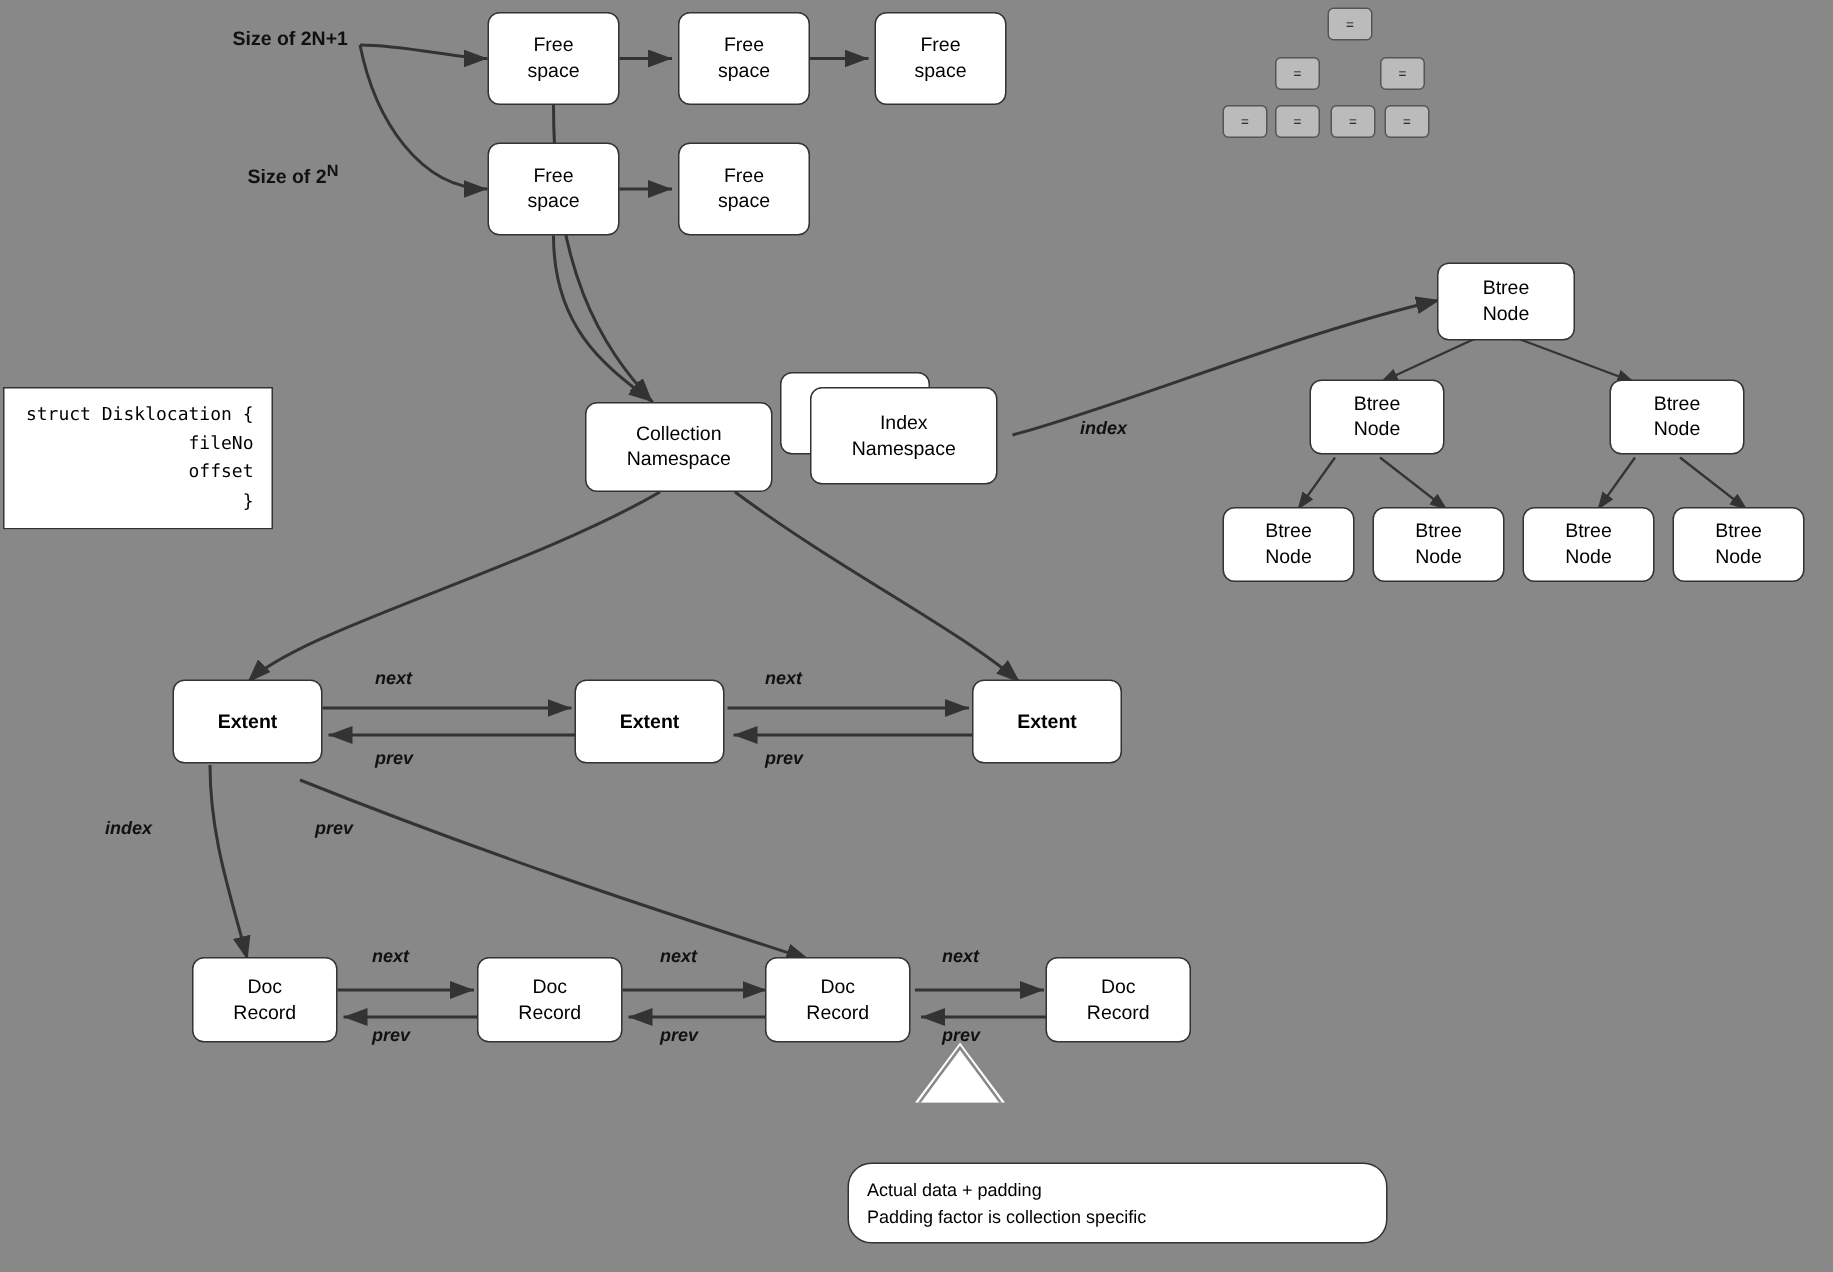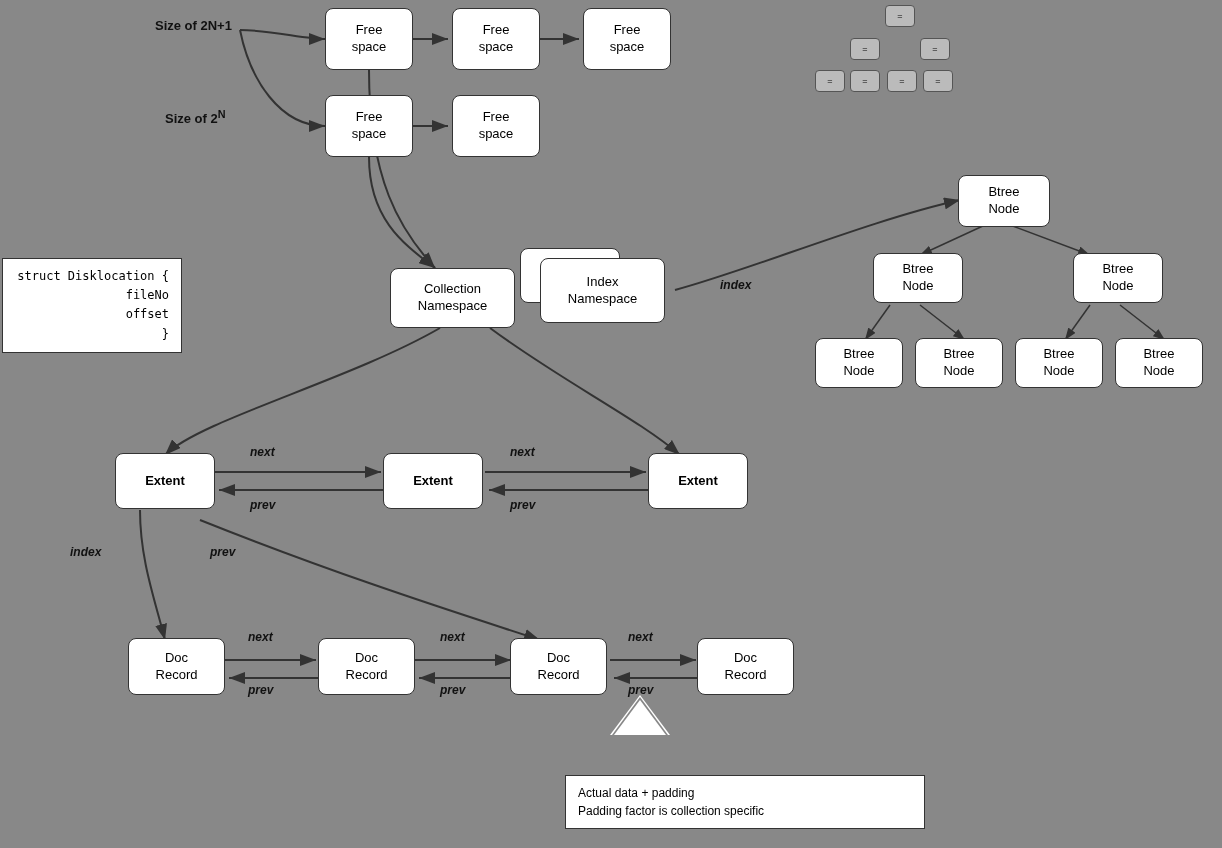--- a/index.html
+++ b/index.html
@@ -215,18 +215,18 @@
   <div class="label" style="left:248px; top:683px;">prev</div>
   <div class="label" style="left:440px; top:683px;">prev</div>
   <div class="label" style="left:628px; top:683px;">prev</div>
 
   <div style="position:absolute; left:560px; top:735px; display:flex; align-items:flex-start;">
 
     <div style="position:absolute; left:50px; top:-40px; width:0; height:0; border-left:30px solid transparent; border-right:30px solid transparent; border-bottom:40px solid white;"></div>
     <div style="position:absolute; left:52px; top:-38px; width:0; height:0; border-left:28px solid transparent; border-right:28px solid transparent; border-bottom:38px solid #888;"></div>
     <div style="position:absolute; left:54px; top:-35px; width:0; height:0; border-left:26px solid transparent; border-right:26px solid transparent; border-bottom:35px solid white;"></div>
   </div>
-  <div class="callout-box" style="left:565px; top:775px; width:360px;">
+  <div class="callout-box" style="left:565px; top:775px; width:360px;border-radius:16px;">
     Actual data + padding<br>
     Padding factor is collection specific
   </div>
 
 </div>
 
 </body></html>

